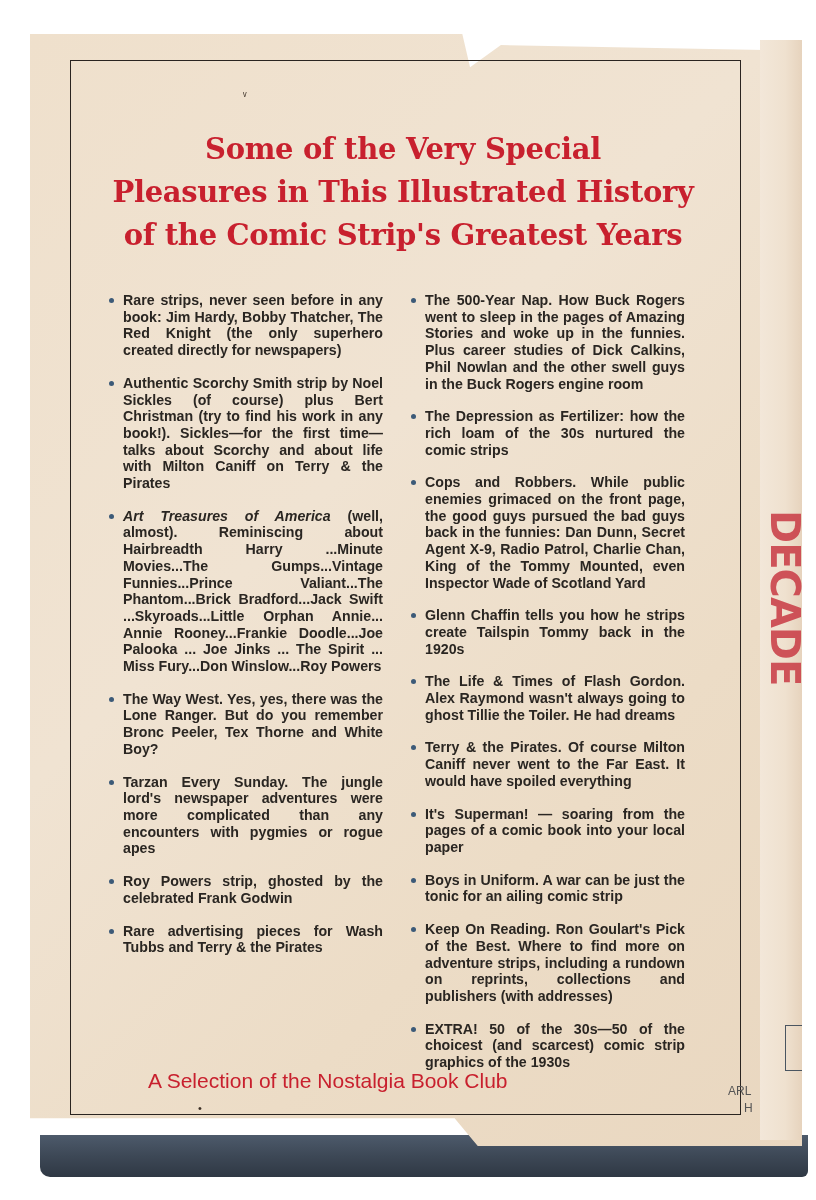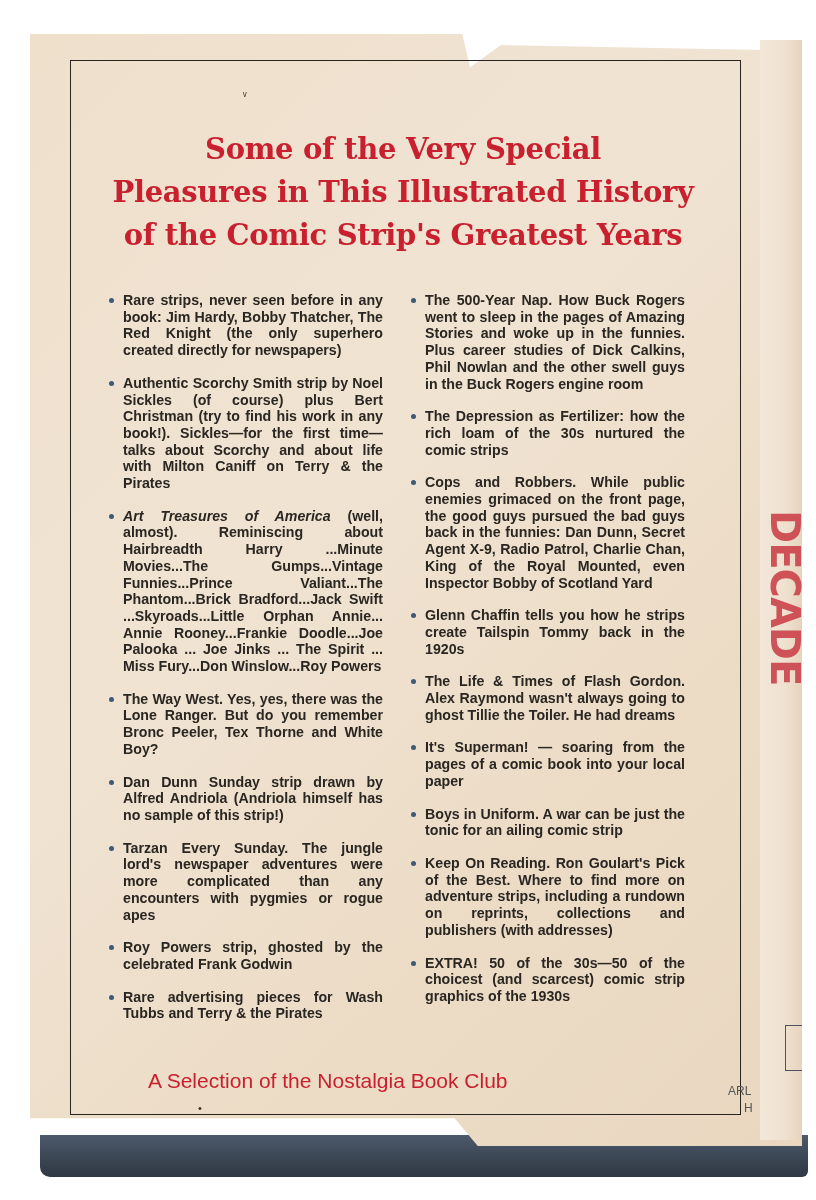--- a/index.html
+++ b/index.html
@@ -78,32 +78,32 @@
   <div>Some of the Very Special</div>
   <div>Pleasures in This Illustrated History</div>
   <div>of the Comic Strip's Greatest Years</div>
 </div>
 
 <div class="col left">
   <div class="item"><span class="bullet"></span><span>Rare strips, never seen before in any book: Jim Hardy, Bobby Thatcher, The Red Knight (the only superhero created directly for newspapers)</span></div>
   <div class="item"><span class="bullet"></span><span>Authentic Scorchy Smith strip by Noel Sickles (of course) plus Bert Christman (try to find his work in any book!). Sickles—for the first time—talks about Scorchy and about life with Milton Caniff on Terry &amp; the Pirates</span></div>
   <div class="item"><span class="bullet"></span><i>Art Treasures of America</i><span> (well, almost). Reminiscing about Hairbreadth Harry ...Minute Movies...The Gumps...Vintage Funnies...Prince Valiant...The Phantom...Brick Bradford...Jack Swift ...Skyroads...Little Orphan Annie... Annie Rooney...Frankie Doodle...Joe Palooka ... Joe Jinks ... The Spirit ... Miss Fury...Don Winslow...Roy Powers</span></div>
   <div class="item"><span class="bullet"></span><span>The Way West. Yes, yes, there was the Lone Ranger. But do you remember Bronc Peeler, Tex Thorne and White Boy?</span></div>
-  <div class="item"><span class="bullet"></span><span>Dan Dunn Sunday strip drawn by Alfred Andriola (Andriola himself has no sample of this strip!)</span></div>
   <div class="item"><span class="bullet"></span><span>Tarzan Every Sunday. The jungle lord's newspaper adventures were more complicated than any encounters with pygmies or rogue apes</span></div>
   <div class="item"><span class="bullet"></span><span>Roy Powers strip, ghosted by the celebrated Frank Godwin</span></div>
   <div class="item"><span class="bullet"></span><span>Rare advertising pieces for Wash Tubbs and Terry &amp; the Pirates</span></div>
 </div>
 
 <div class="col right">
   <div class="item"><span class="bullet"></span><span>The 500-Year Nap. How Buck Rogers went to sleep in the pages of Amazing Stories and woke up in the funnies. Plus career studies of Dick Calkins, Phil Nowlan and the other swell guys in the Buck Rogers engine room</span></div>
   <div class="item"><span class="bullet"></span><span>The Depression as Fertilizer: how the rich loam of the 30s nurtured the comic strips</span></div>
-  <div class="item"><span class="bullet"></span><span>Cops and Robbers. While public enemies grimaced on the front page, the good guys pursued the bad guys back in the funnies: Dan Dunn, Secret Agent X-9, Radio Patrol, Charlie Chan, King of the Royal Mounted, even Inspector Bobby of Scotland Yard</span></div>
+  <div class="item"><span class="bullet"></span><span>Cops and Robbers. While public enemies grimaced on the front page, the good guys pursued the bad guys back in the funnies: Dan Dunn, Secret Agent X-9, Radio Patrol, Charlie Chan, King of the Tommy Mounted, even Inspector Wade of Scotland Yard</span></div>
   <div class="item"><span class="bullet"></span><span>Glenn Chaffin tells you how he strips create Tailspin Tommy back in the 1920s</span></div>
   <div class="item"><span class="bullet"></span><span>The Life &amp; Times of Flash Gordon. Alex Raymond wasn't always going to ghost Tillie the Toiler. He had dreams</span></div>
+  <div class="item"><span class="bullet"></span><span>Terry &amp; the Pirates. Of course Milton Caniff never went to the Far East. It would have spoiled everything</span></div>
   <div class="item"><span class="bullet"></span><span>It's Superman! — soaring from the pages of a comic book into your local paper</span></div>
   <div class="item"><span class="bullet"></span><span>Boys in Uniform. A war can be just the tonic for an ailing comic strip</span></div>
   <div class="item"><span class="bullet"></span><span>Keep On Reading. Ron Goulart's Pick of the Best. Where to find more on adventure strips, including a rundown on reprints, collections and publishers (with addresses)</span></div>
   <div class="item"><span class="bullet"></span><span>EXTRA! 50 of the 30s—50 of the choicest (and scarcest) comic strip graphics of the 1930s</span></div>
 </div>
 
 <div class="footer">A Selection of the Nostalgia Book Club</div>
 
 <div class="spine-word">DECADE</div>
 <div class="spine-box"></div>

